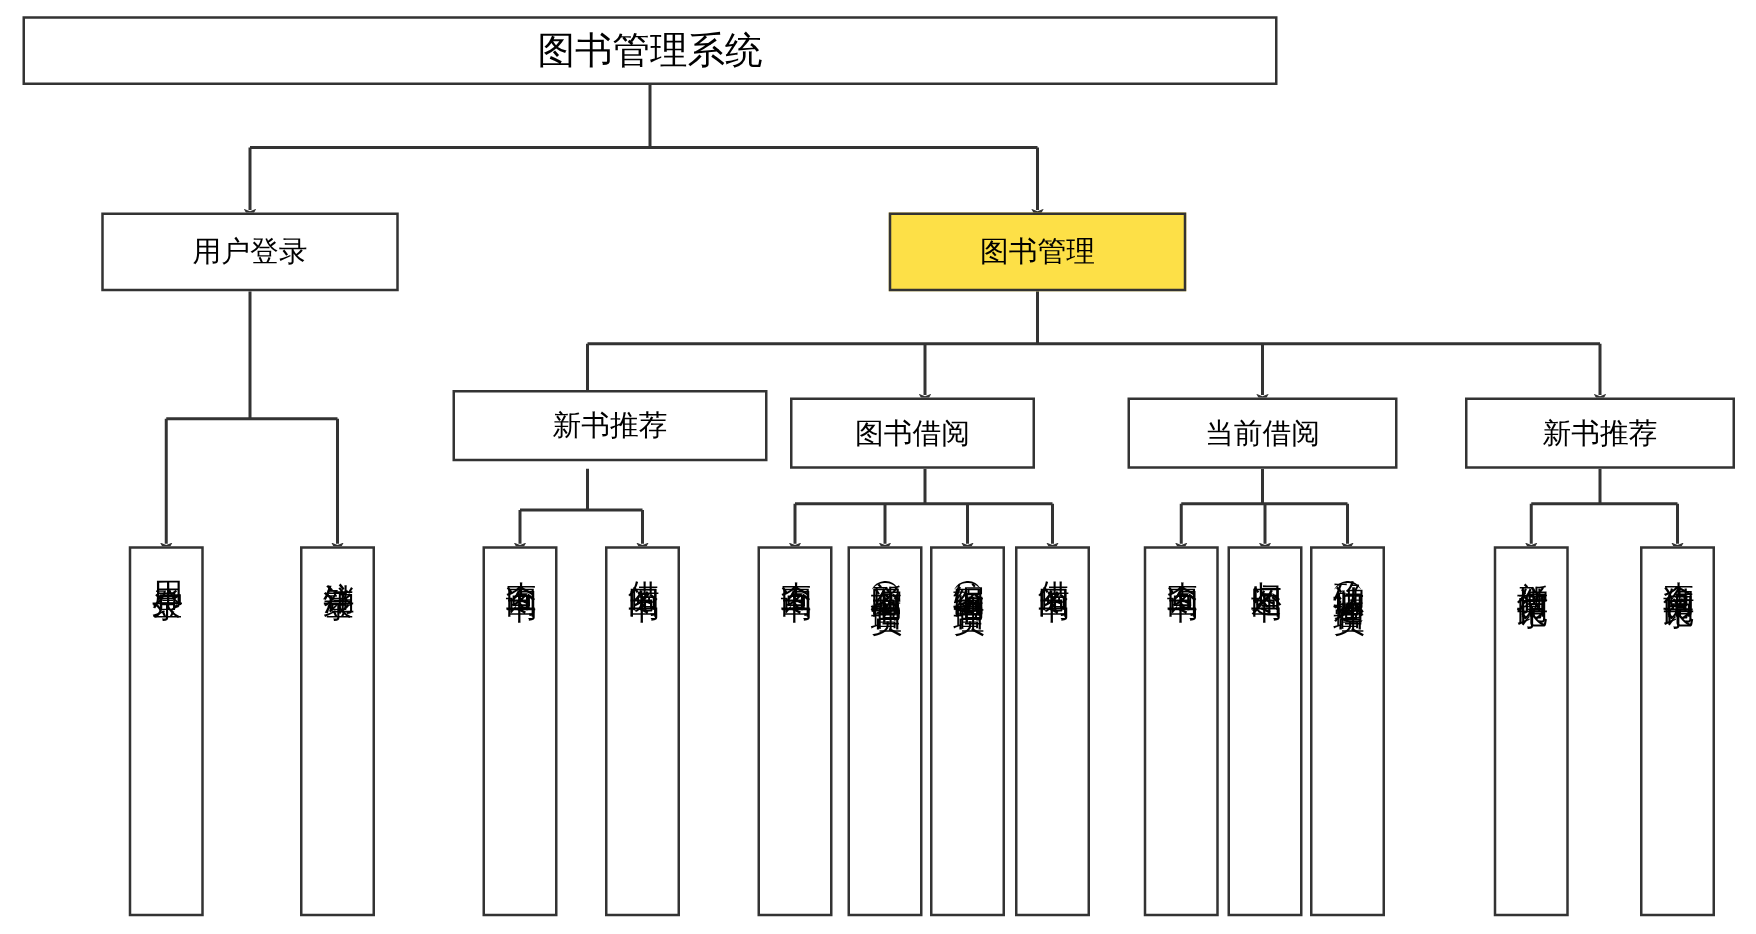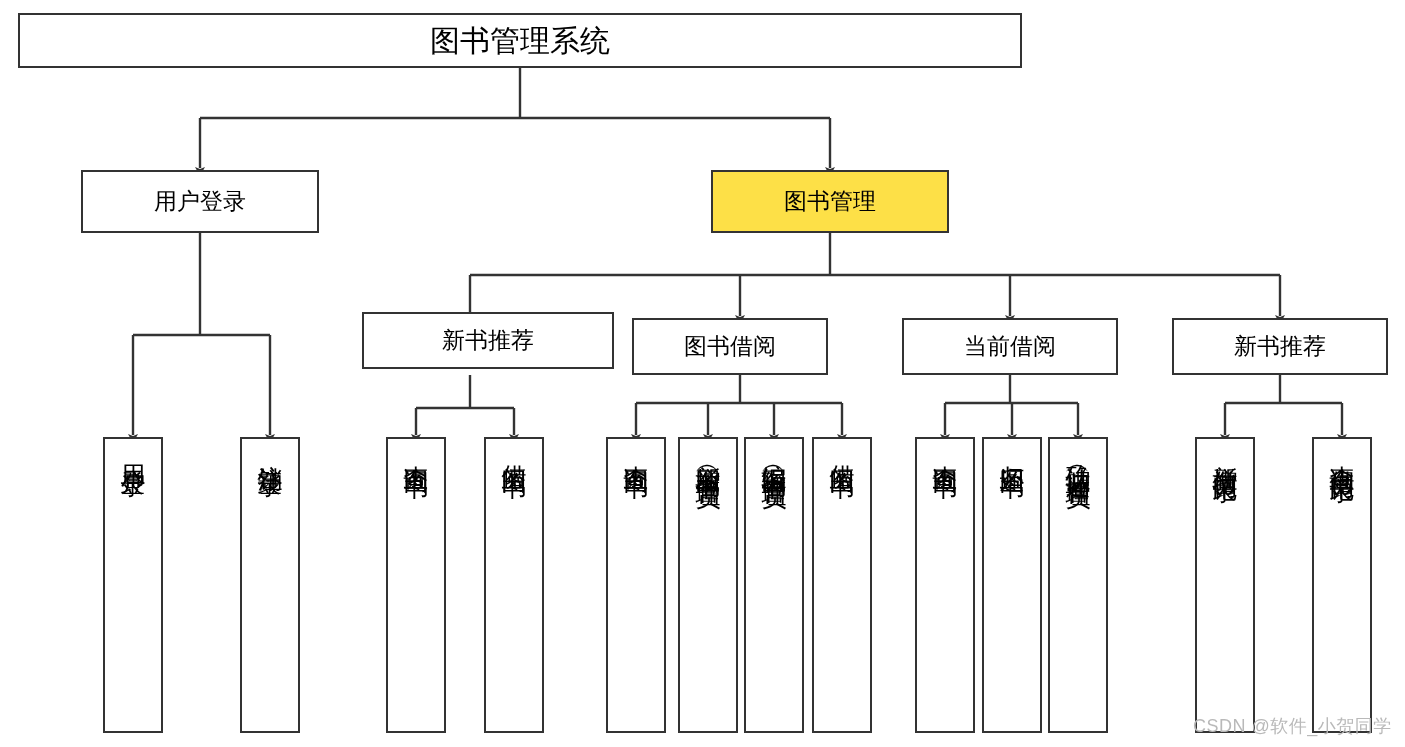--- a/index.html
+++ b/index.html
@@ -168,14 +168,13 @@
         <span class="node-label" style="color: rgb(0, 0, 0);">确认归还（管理员）</span>
       </div>
       <div class="node vert" style="left: 1195px; top: 437px; width: 60px; height: 296px; border-color: rgb(51, 51, 51); background: rgb(255, 255, 255);">
         <span class="node-label" style="color: rgb(0, 0, 0);">新增借阅记录</span>
       </div>
       <div class="node vert" style="left: 1312px; top: 437px; width: 60px; height: 296px; border-color: rgb(51, 51, 51); background: rgb(255, 255, 255);">
         <span class="node-label" style="color: rgb(0, 0, 0);">查询借阅记录</span>
       </div>
     </div>
 
-  <div class="watermark" style="left: 1193px; top: 714px; color: rgb(185, 185, 185);">CSDN @软件_小贺同学</div>
 </div>
 
 </body></html>

